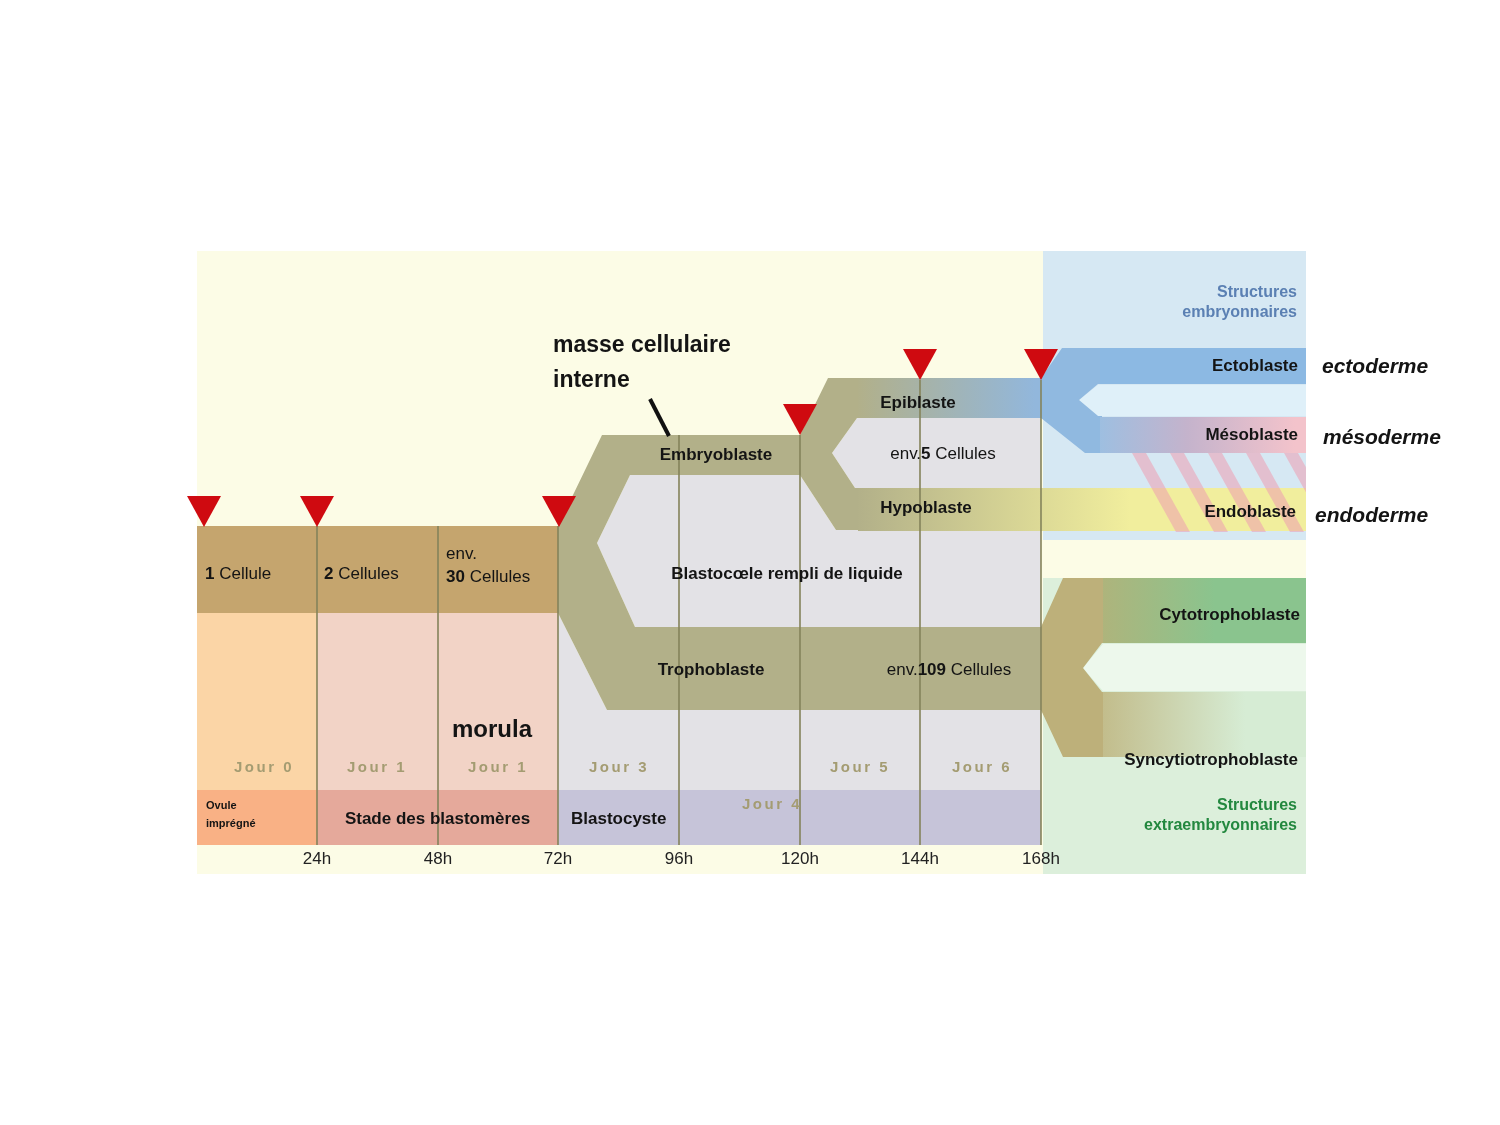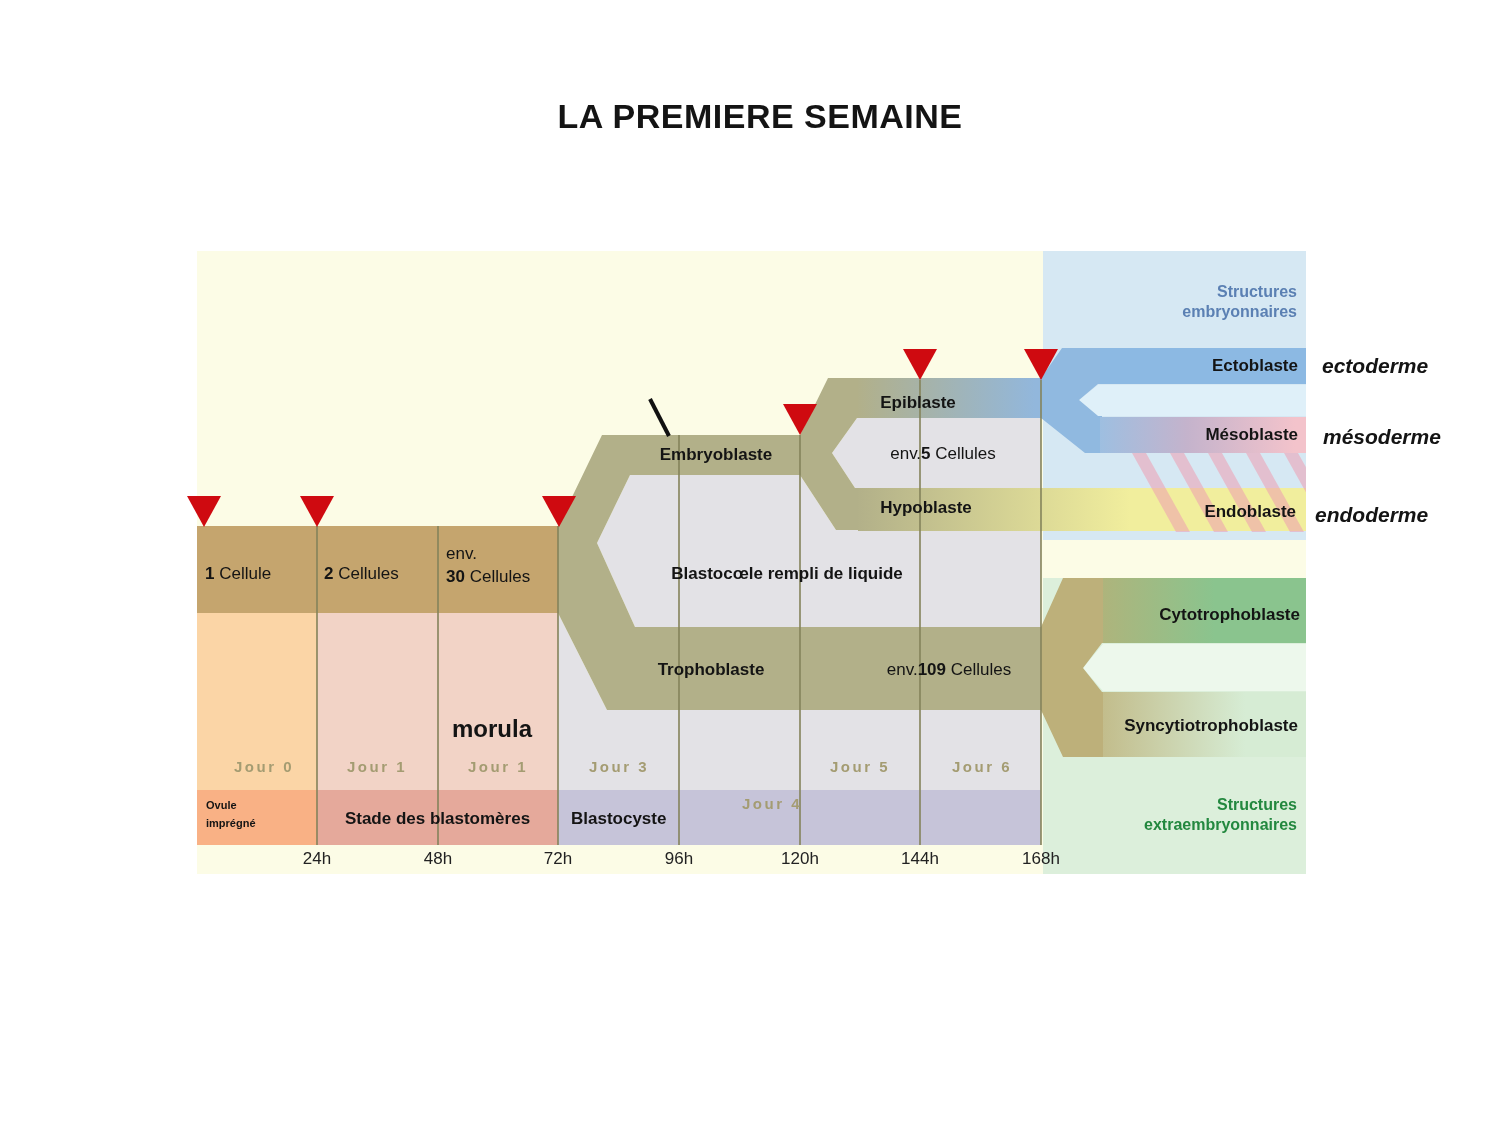--- a/index.html
+++ b/index.html
@@ -119,22 +119,25 @@
       <polygon points="300,496 334,496 317,527"></polygon>
       <polygon points="542,496 576,496 559,527"></polygon>
       <polygon points="783,404 817,404 800,435"></polygon>
       <polygon points="903,349 937,349 920,380"></polygon>
       <polygon points="1024,349 1058,349 1041,380"></polygon>
     </g>
 
     <line x1="650" y1="399" x2="669" y2="436" stroke="#111111" stroke-width="4"></line>
   </svg>
 
-  <div class="lbl title ctr" style="left:400px;top:98px;width:720px;">LA PREMIERE SEMAINE</div>
-
+
+  <div class="lbl anno" style="left:553px;top:327px;">
+    <div>masse cellulaire</div>
+    <div>interne</div>
+  </div>
   <div class="lbl morula" style="left:452px;top:716px;">morula</div>
 
   <div class="lbl mix" style="left:205px;top:565px;">
     <span class="b">1</span>
     <span>Cellule</span>
   </div>
   <div class="lbl mix" style="left:324px;top:565px;">
     <span class="b">2</span>
     <span>Cellules</span>
   </div>
@@ -154,21 +157,21 @@
   <div class="lbl band ctr" style="left:637px;top:565px;width:300px;">Blastocœle rempli de liquide</div>
   <div class="lbl band ctr" style="left:611px;top:661px;width:200px;">Trophoblaste</div>
   <div class="lbl mix ctr" style="left:849px;top:661px;width:200px;">
     <span>env.</span><span class="b">109</span>
     <span>Cellules</span>
   </div>
   <div class="lbl band rt" style="left:1098px;top:357px;width:200px;">Ectoblaste</div>
   <div class="lbl band rt" style="left:1098px;top:426px;width:200px;">Mésoblaste</div>
   <div class="lbl band rt" style="left:1096px;top:503px;width:200px;">Endoblaste</div>
   <div class="lbl band rt" style="left:1100px;top:606px;width:200px;">Cytotrophoblaste</div>
-  <div class="lbl band rt" style="left:1092px;top:717px;width:206px;">Syncytiotrophoblaste</div>
+  <div class="lbl band rt" style="left:1092px;top:751px;width:206px;">Syncytiotrophoblaste</div>
 
   <div class="lbl panelT pEmb rt" style="left:1097px;top:282px;width:200px;">
     <div>Structures</div>
     <div>embryonnaires</div>
   </div>
   <div class="lbl panelT pExt rt" style="left:1097px;top:795px;width:200px;">
     <div>Structures</div>
     <div>extraembryonnaires</div>
   </div>
 

